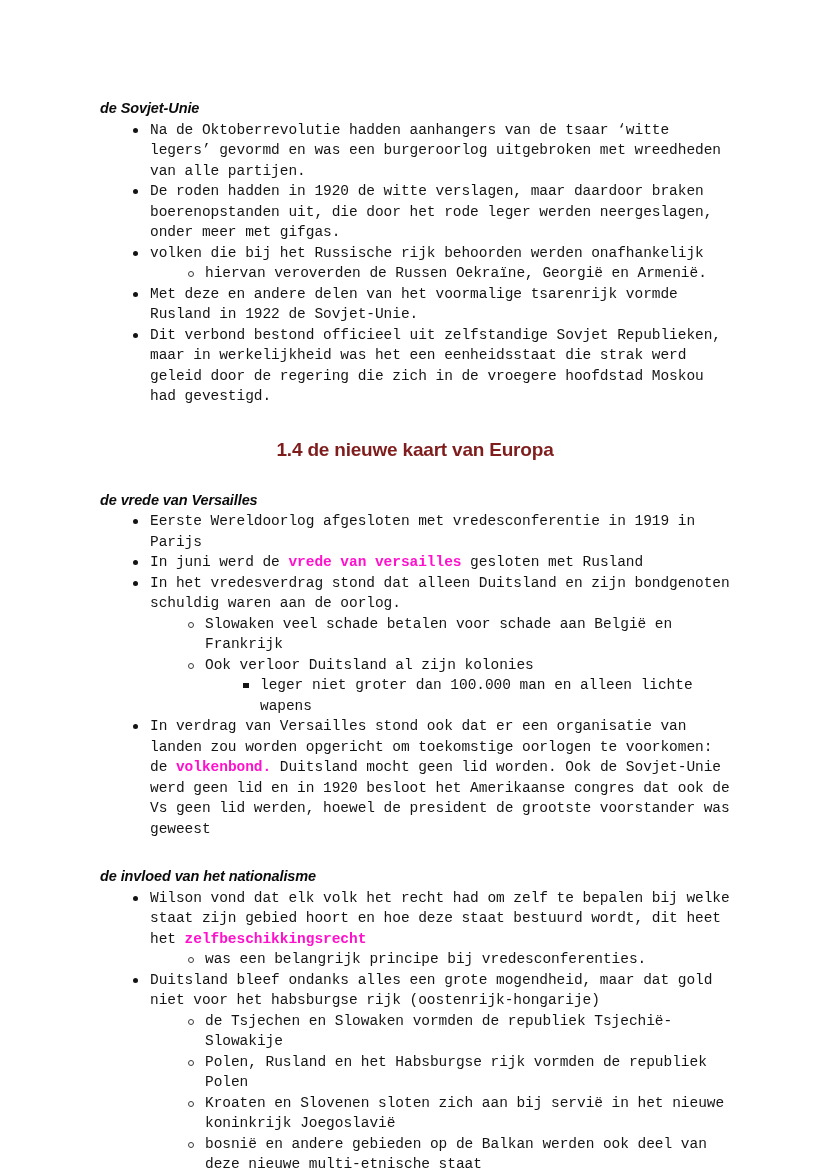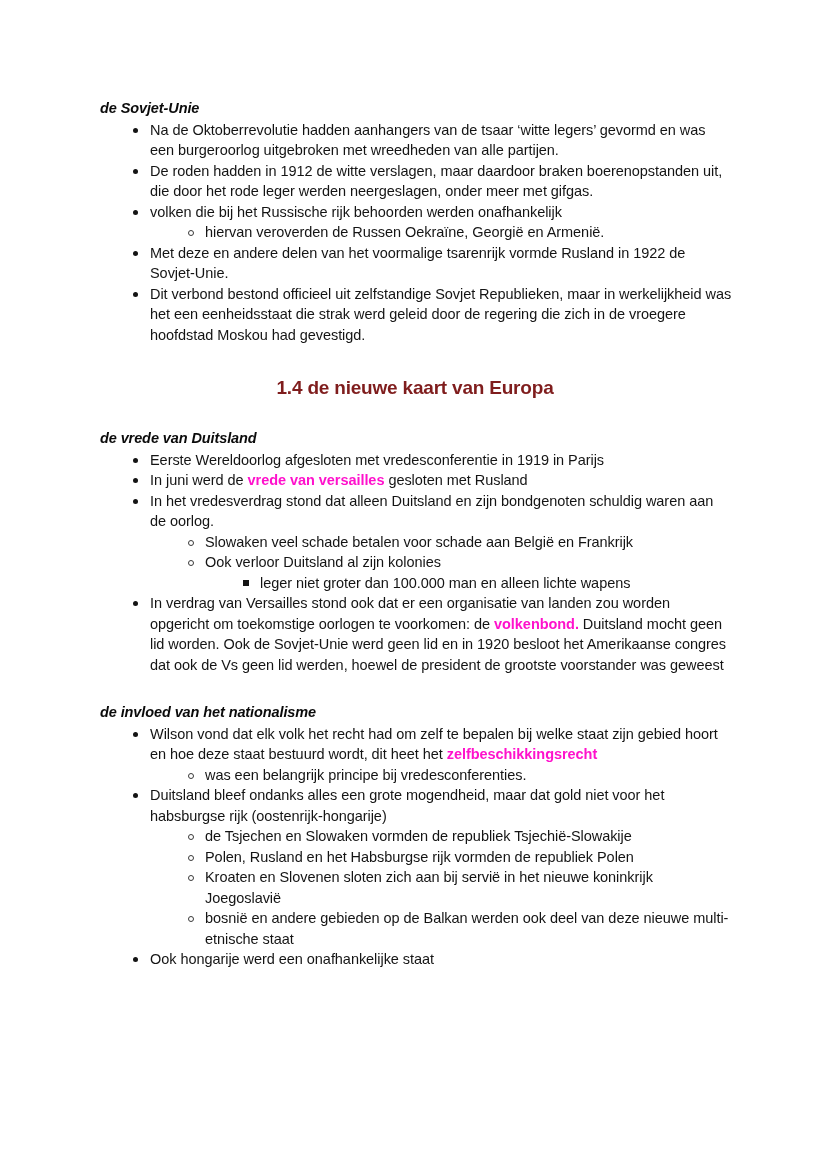--- a/index.html
+++ b/index.html
@@ -110,21 +110,21 @@
   ul.lvl3 > li > .txt::before {
     content: "";
     position: absolute;
     left: 38px;
     top: 7.5px;
     width: 5.5px;
     height: 5.5px;
     background: #141414;
   }
 
-  .txt { display: block; }
+  .txt { display: block; font-family: Liberation Mono, monospace; }
 
   
   .hl {
     color: #ff11cc;
     font-weight: bold;
     margin-top: 7px;
   }
 </style>
 </head>
 <body>
@@ -132,41 +132,41 @@
 <div class="page">
   <div class="doc">
 
     <h2 class="section-head">de Sovjet-Unie</h2>
 
     <ul class="lvl1">
       <li>
         <span class="txt">Na de Oktoberrevolutie hadden aanhangers van de tsaar ‘witte legers’ gevormd en was een burgeroorlog uitgebroken met wreedheden van alle partijen.</span>
       </li>
       <li>
-        <span class="txt">De roden hadden in 1912 de witte verslagen, maar daardoor braken boerenopstanden uit, die door het rode leger werden neergeslagen, onder meer met gifgas.</span>
+        <span class="txt">De roden hadden in 1920 de witte verslagen, maar daardoor braken boerenopstanden uit, die door het rode leger werden neergeslagen, onder meer met gifgas.</span>
       </li>
       <li>
         <span class="txt">volken die bij het Russische rijk behoorden werden onafhankelijk</span>
         <ul class="lvl2">
           <li>
             <span class="txt">hiervan veroverden de Russen Oekraïne, Georgië en Armenië.</span>
           </li>
         </ul>
       </li>
       <li>
         <span class="txt">Met deze en andere delen van het voormalige tsarenrijk vormde Rusland in 1922 de Sovjet-Unie.</span>
       </li>
       <li>
         <span class="txt">Dit verbond bestond officieel uit zelfstandige Sovjet Republieken, maar in werkelijkheid was het een eenheidsstaat die strak werd geleid door de regering die zich in de vroegere hoofdstad Moskou had gevestigd.</span>
       </li>
     </ul>
 
     <h1 class="chapter-title">1.4 de nieuwe kaart van Europa</h1>
 
-    <h2 class="section-head gap-before-head">de vrede van Duitsland</h2>
+    <h2 class="section-head gap-before-head">de vrede van Versailles</h2>
 
     <ul class="lvl1">
       <li>
         <span class="txt">Eerste Wereldoorlog afgesloten met vredesconferentie in 1919 in Parijs</span>
       </li>
       <li>
         <span class="txt"><span>In juni werd de </span><span class="hl">vrede van versailles</span><span> gesloten met Rusland</span></span>
       </li>
       <li>
         <span class="txt">In het vredesverdrag stond dat alleen Duitsland en zijn bondgenoten schuldig waren aan de oorlog.</span>

